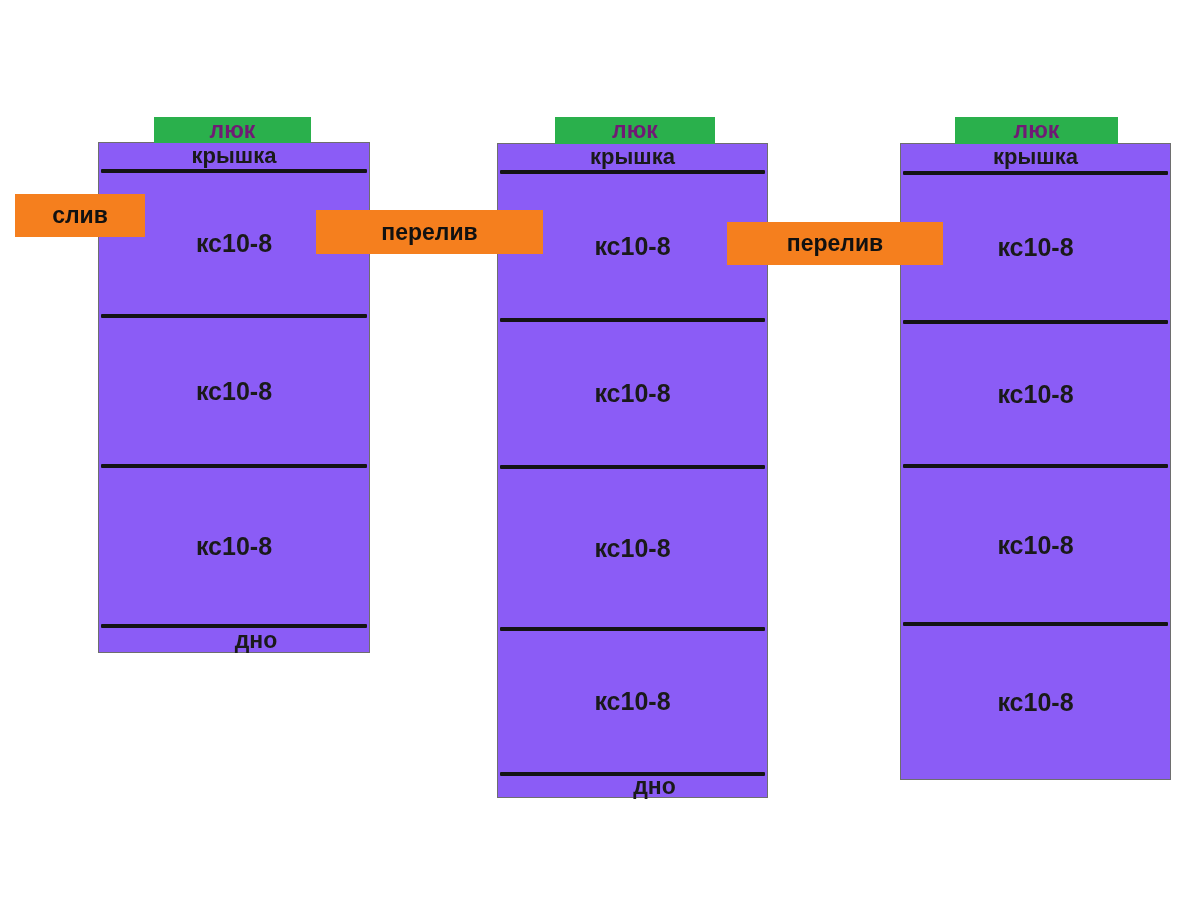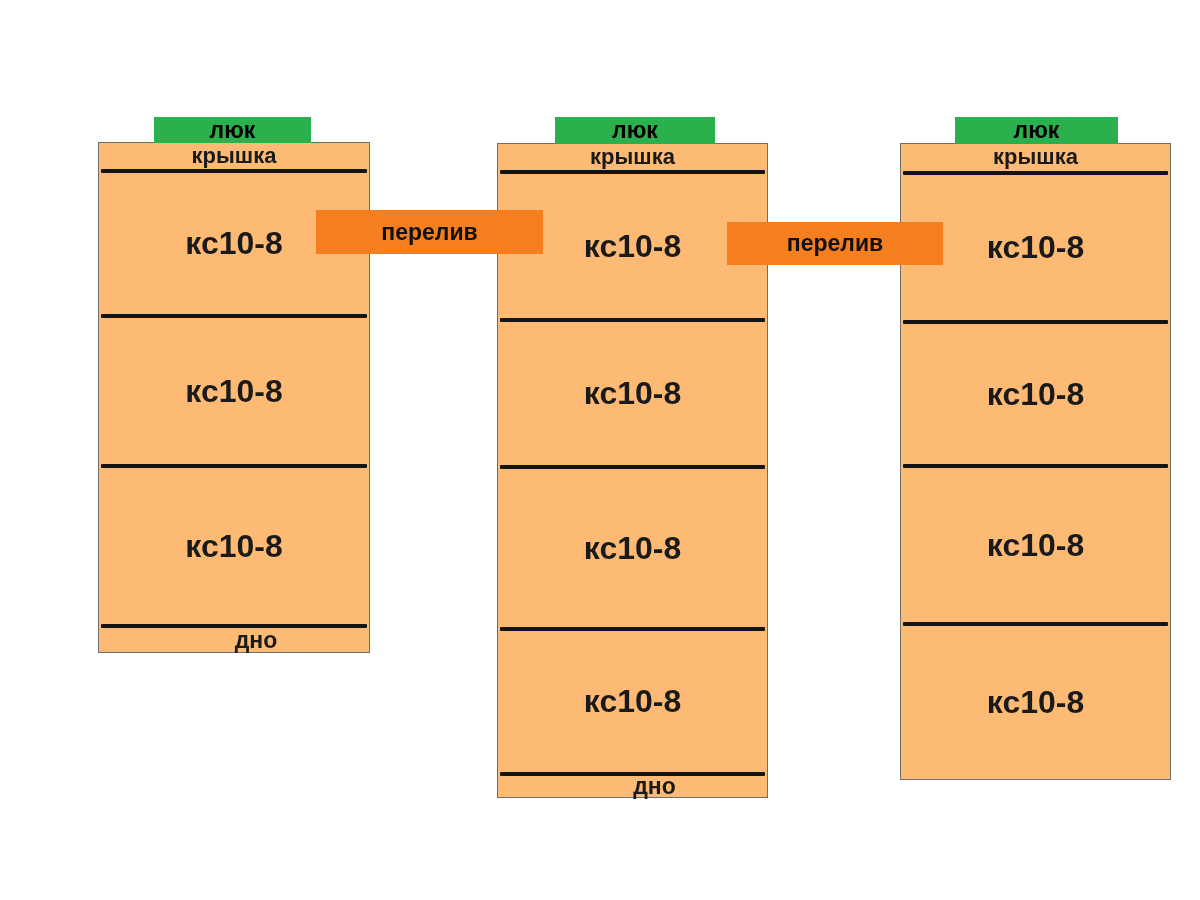--- a/index.html
+++ b/index.html
@@ -10,21 +10,21 @@
   }
   .canvas {
     position: relative;
     width: 1200px;
     height: 900px;
     background: #ffffff;
     overflow: hidden;
   }
   .tank {
     position: absolute;
-    background: #fdba74;
+    background: #8b5cf6;
     border: 1px solid #6e6e6e;
     box-sizing: border-box;
   }
   .tank1 { left: 98px;  top: 142px; width: 272px; height: 511px; }
   .tank2 { left: 497px; top: 143px; width: 271px; height: 655px; }
   .tank3 { left: 900px; top: 143px; width: 271px; height: 637px; }
 
   .cover-label {
     position: absolute;
     left: 0; right: 0; top: 0;
@@ -43,21 +43,21 @@
     height: 4px;
     background: #141414;
     border-radius: 1px;
   }
   .ring {
     position: absolute;
     left: 0; right: 0;
     display: flex;
     align-items: center;
     justify-content: center;
-    font-size: 32px;
+    font-size: 25px;
     font-weight: bold;
     color: #1a1a1a;
   }
   .bottom-label {
     position: absolute;
     left: 0; right: 0;
     display: flex;
     align-items: center;
     justify-content: center;
     font-size: 23px;
@@ -66,21 +66,21 @@
     margin-left: 44px;
   }
   .hatch {
     position: absolute;
     background: #2ab04c;
     display: flex;
     align-items: center;
     justify-content: center;
     font-size: 23px;
     font-weight: bold;
-    color: #000000;
+    color: #701a75;
     z-index: 3;
   }
   .hatch1 { left: 154px; top: 117px; width: 157px; height: 26px; }
   .hatch2 { left: 555px; top: 117px; width: 160px; height: 27px; }
   .hatch3 { left: 955px; top: 117px; width: 163px; height: 27px; }
 
   .pipe {
     position: absolute;
     background: #f57f1e;
     display: flex;
@@ -157,16 +157,17 @@
     <div class="sep" style="top:478px"></div>
     <div class="ring" style="top:482px;height:153px">
       <span>кс10-8</span>
     </div>
   </div>
 
   <div class="hatch hatch1">люк</div>
   <div class="hatch hatch2">люк</div>
   <div class="hatch hatch3">люк</div>
 
+  <div class="pipe pipe-drain">слив</div>
   <div class="pipe pipe-overflow1">перелив</div>
   <div class="pipe pipe-overflow2">перелив</div>
 
 </div>
 
 </body></html>

